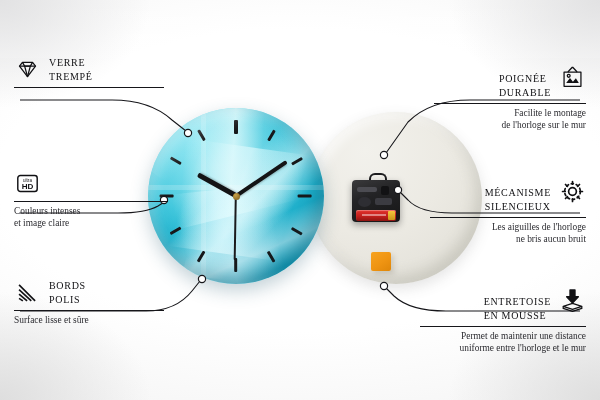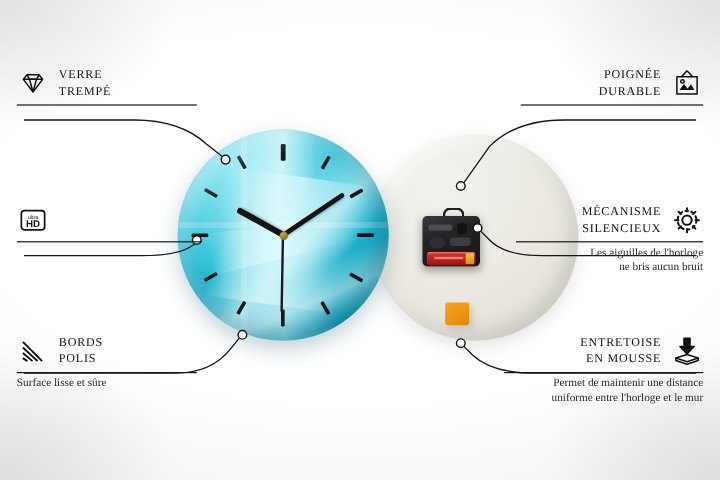--- a/index.html
+++ b/index.html
@@ -115,21 +115,21 @@
 
   
   .feat{position:absolute;}
   .feat-head{display:flex;align-items:center;gap:8px;}
   .feat.right .feat-head{flex-direction:row-reverse;}
   .feat-title{
     font-family:"Liberation Serif",serif;
     font-weight:normal;font-size:10px;line-height:13.5px;
     letter-spacing:0.7px;color:#111114;text-transform:uppercase;white-space:pre-line;
   }
-  .feat.right .feat-title{text-align:right;}
+  .feat.right .feat-title{text-align:left;margin-top:16px;}
   .feat-rule{height:1px;background:#16161a;margin:4px 0 4px 0;}
   .feat-sub{
     font-family:"Liberation Serif",serif;
     font-size:9.4px;line-height:11.6px;color:#2b2b30;white-space:pre-line;
   }
   .feat.right .feat-sub{text-align:right;}
   .ico{width:27px;height:27px;flex:0 0 27px;display:block;}
 
   .f-verre{left:14px;top:56px;width:150px;}
   .f-impr{left:14px;top:170px;width:154px;}
@@ -243,20 +243,22 @@
 
   <div class="feat left f-impr">
     <div class="feat-head">
       <svg class="ico" viewBox="0 0 32 32">
         <rect x="4.5" y="6.5" width="23" height="19" rx="3" fill="none" stroke="#111114" stroke-width="1.7"></rect>
         <text x="16" y="14.6" text-anchor="middle" font-family="Liberation Sans, sans-serif" font-size="5.4" fill="#111114">ultra</text>
         <text x="16" y="22.6" text-anchor="middle" font-family="Liberation Sans, sans-serif" font-size="9.6" font-weight="bold" fill="#111114">HD</text>
       </svg>
     </div>
     <div class="feat-rule"></div>
+    <div class="feat-sub">Couleurs intenses
+et image claire</div>
   </div>
 
   <div class="feat left f-bords">
     <div class="feat-head">
       <svg class="ico" viewBox="0 0 32 32">
         <g stroke="#111114" stroke-width="1.9" stroke-linecap="butt">
           <path d="M6 7 L25 26"></path>
             <path d="M6 12.5 L20.5 26"></path>
           <path d="M6 18 L15.5 26"></path>
             <path d="M6 23 L10.5 26"></path>
@@ -276,20 +278,22 @@
           <path d="M16 3.5 L10.5 9.5 M16 3.5 L21.5 9.5"></path>
           <rect x="6" y="9.5" width="20" height="17"></rect>
           <path d="M8.5 22.5 L13 16.5 L16.5 21 L20 17 L23.5 22.5 Z" fill="#111114" stroke="none"></path>
           <circle cx="11.5" cy="14" r="1.7"></circle>
         </g>
       </svg>
       <div class="feat-title">POIGNÉE
 DURABLE</div>
     </div>
     <div class="feat-rule"></div>
+    <div class="feat-sub">Facilite le montage
+de l'horloge sur le mur</div>
   </div>
 
   <div class="feat right f-meca">
     <div class="feat-head">
       <svg class="ico" viewBox="0 0 32 32">
         <g fill="none" stroke="#111114" stroke-width="2" stroke-linecap="round">
           <circle cx="16" cy="16" r="4.6"></circle>
           <path d="M16 4.2 v3.2 M16 24.6 v3.2 M4.2 16 h3.2 M24.6 16 h3.2
                    M7.7 7.7 l2.3 2.3 M22 22 l2.3 2.3 M24.3 7.7 l-2.3 2.3 M10 22 l-2.3 2.3"></path>
           <circle cx="16" cy="16" r="9.3" stroke-dasharray="2.6 3.4"></circle>

